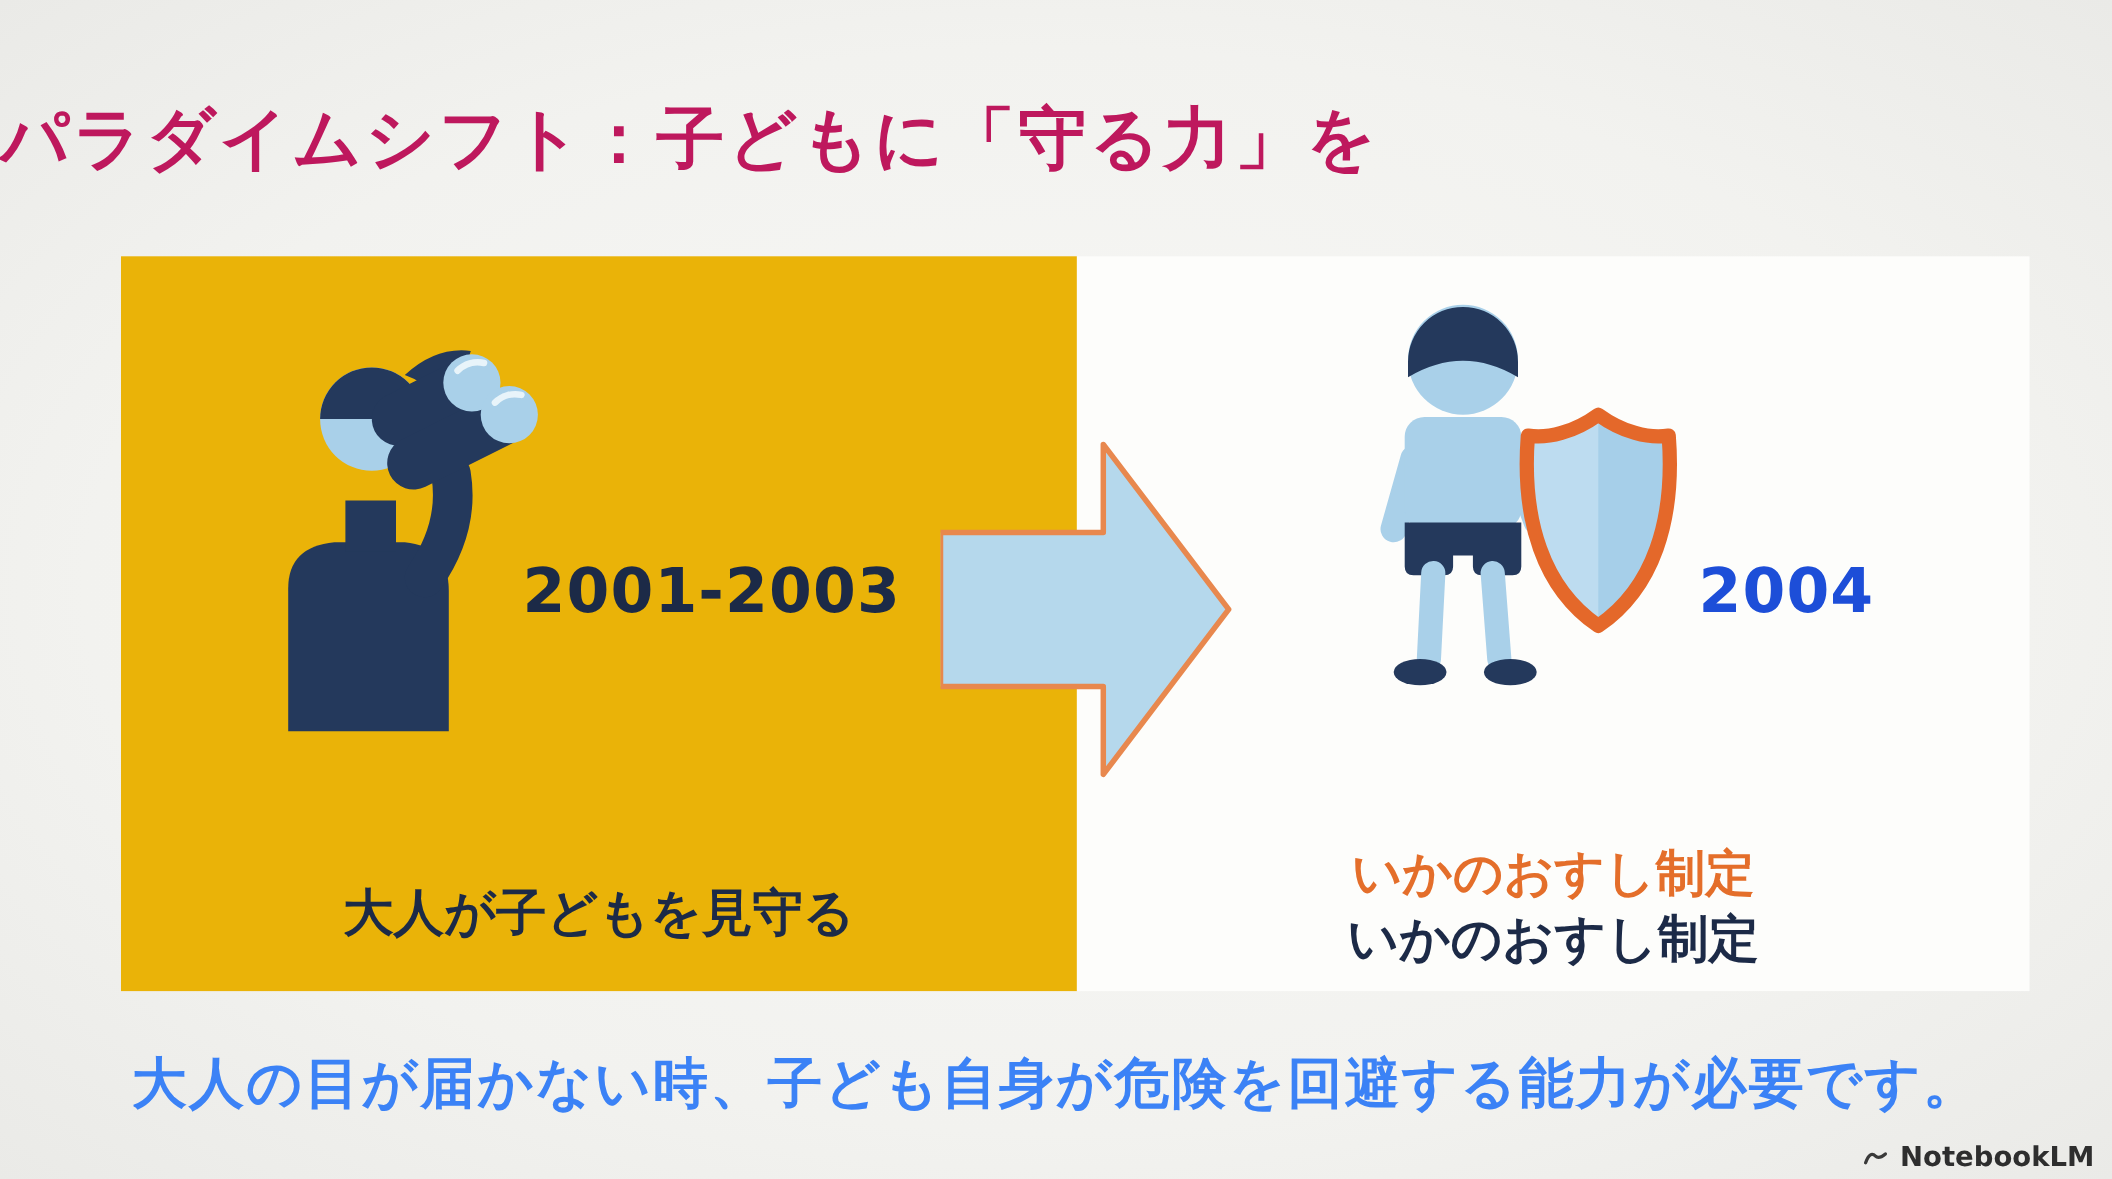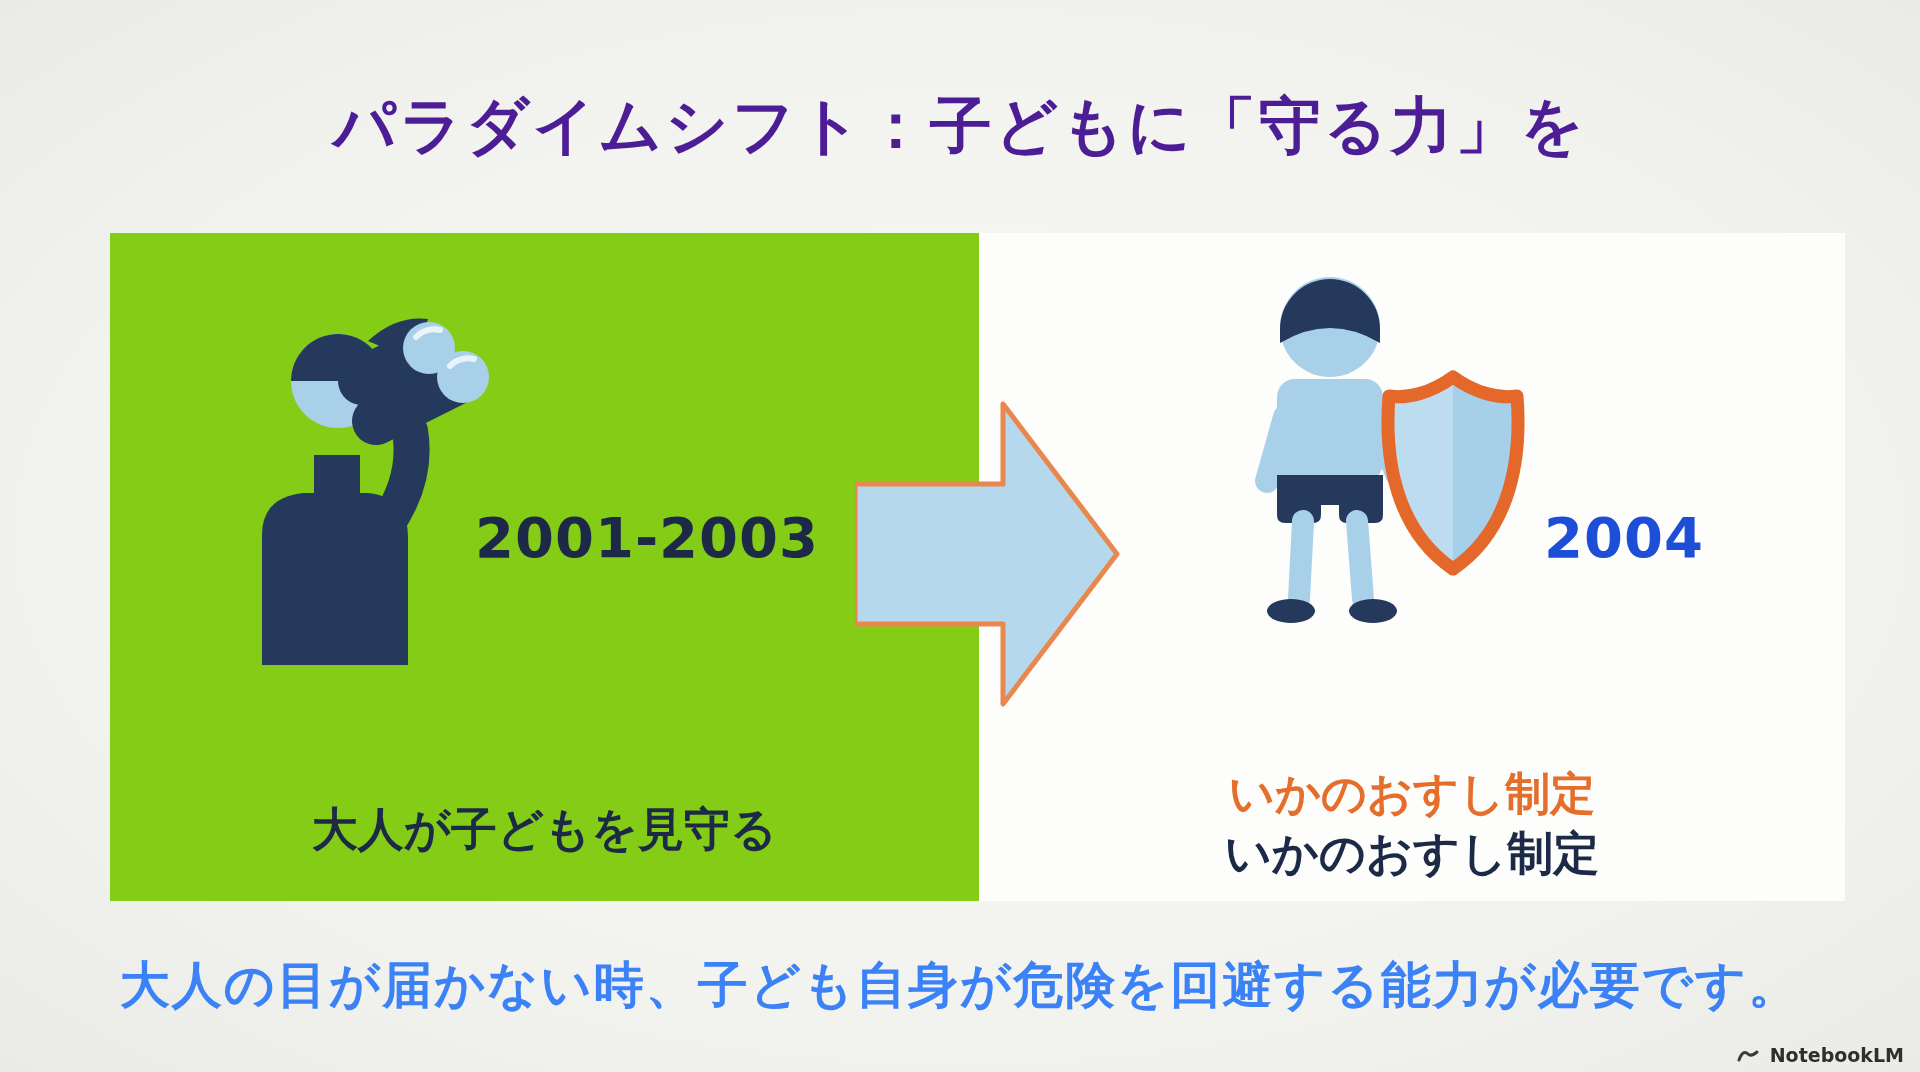--- a/index.html
+++ b/index.html
@@ -3,25 +3,25 @@
 <meta charset="utf-8">
 <style>
   * { margin:0; padding:0; box-sizing:border-box; }
   html,body { width:1920px; height:1072px; }
   body {
     font-family:"DejaVu Sans","Liberation Sans",sans-serif;
     background:radial-gradient(ellipse at center, #f8f8f6 0%, #f2f2ef 65%, #eaeae7 100%);
     position:relative; overflow:hidden;
   }
   .title {
-    position:absolute; top:84px; left:0; width:100%; text-align:center;
-    font-size:62px; font-weight:800; color:#4c1d95; letter-spacing:3px;
+    position:absolute; top:84px; left:0; width:100%; 
+    font-size:62px; font-weight:800; color:#be185d; letter-spacing:3px;
   }
   .panel { position:absolute; top:233px; height:668px; }
-  .panel-left { left:110px; width:869px; background:#84cc16; }
+  .panel-left { left:110px; width:869px; background:#eab308; }
   .panel-right { left:979px; width:866px; background:#fdfdfb; }
   .arrow-wrap { position:absolute; left:855px; top:398px; width:270px; height:312px; z-index:5; }
   .period {
     position:absolute; font-size:56px; font-weight:800; text-align:center;
     letter-spacing:1px; white-space:nowrap;
   }
   .period-navy { color:#1c2a47; left:352px; top:272px; width:370px; }
   .period-orange { color:#1d4ed8; left:530px; top:272px; width:230px; }
   .captions {
     position:absolute; left:0; width:100%; text-align:center;
@@ -33,21 +33,21 @@
   .cap-sm { font-size:38px; line-height:56px; }
   .cap-orange { color:#e46e2a; font-size:45px; line-height:58px; }
   .icon-adult { position:absolute; left:100px; top:40px; }
   .icon-child { position:absolute; left:232px; top:36px; }
   .bottom-message {
     position:absolute; top:952px; left:0; width:100%; text-align:center;
     font-size:50px; font-weight:800; color:#3b82f6; letter-spacing:2px; white-space:nowrap;
   }
   .brand {
     position:absolute; right:16px; bottom:6px; display:flex; align-items:center; gap:10px;
-    color:#2e2e2e; font-size:19px; font-weight:600;
+    color:#2e2e2e; font-size:25px; font-weight:600;
   }
 </style>
 </head>
 <body>
 
 <div class="canvas">
 
   <h1 class="title">パラダイムシフト：子どもに「守る力」を</h1>
 
   <section class="panel panel-left">

